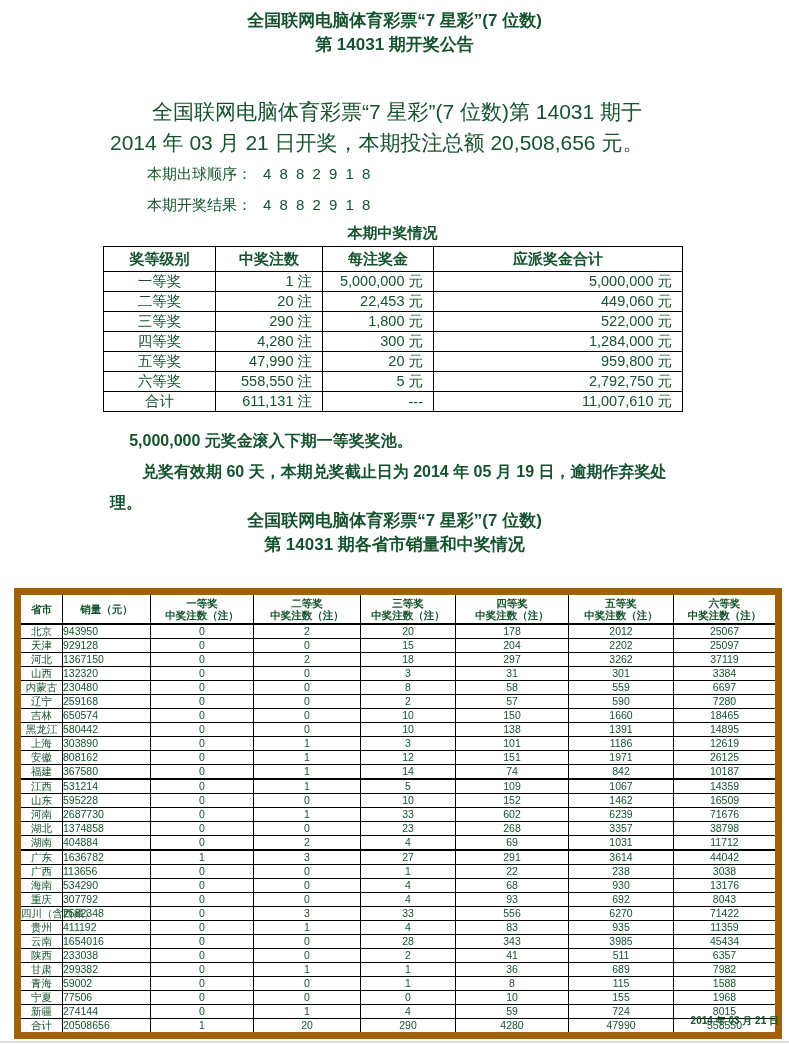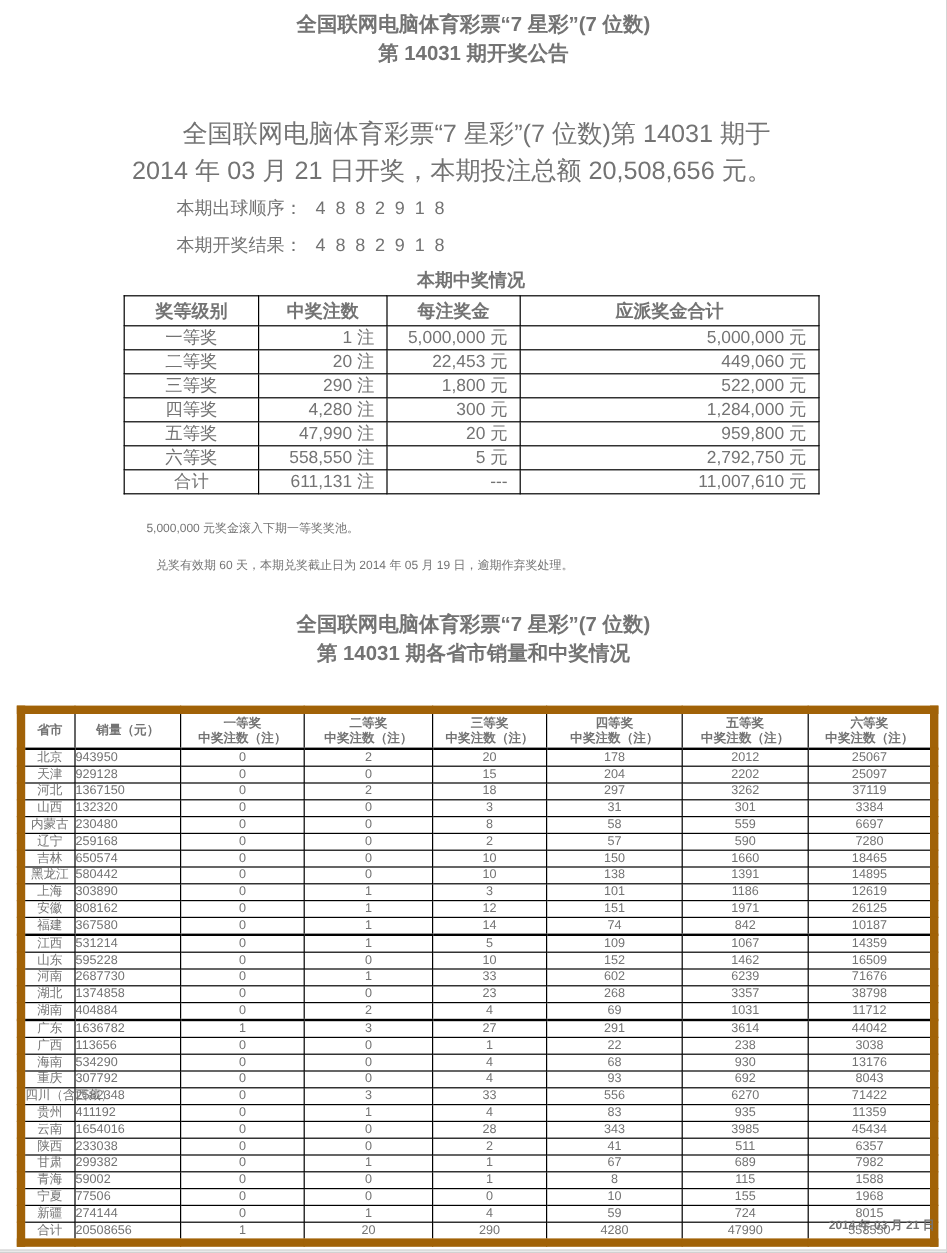--- a/index.html
+++ b/index.html
@@ -2,21 +2,21 @@
 <html><head>
 <meta charset="utf-8">
 <style>
   * { box-sizing: border-box; margin: 0; padding: 0; }
   html, body { background: #888; }
   .page {
     position: relative;
     width: 789px; height: 1044px;
     margin: 0 auto;
     background: #ffffff;
-    color: #737373;
+    color: #14532d;
     font-family: "Liberation Sans", "DejaVu Sans", sans-serif;
     overflow: hidden;
   }
   .doc-title {
     position: absolute; left: 0; width: 100%;
     text-align: center; font-size: 17px; font-weight: bold; line-height: 24px;
   }
   #main-title { top: 9px; }
   #section2-title { top: 509px; }
   .intro {
@@ -34,21 +34,21 @@
   table { border-collapse: collapse; table-layout: fixed; }
   .prize-table {
     position: absolute; top: 246px; left: 103px; width: 579px;
     font-size: 14.5px; border: 1.5px solid #000;
   }
   .prize-table th, .prize-table td { border: 1px solid #000; overflow: hidden; }
   .prize-table th { height: 25px; text-align: center; font-weight: bold; font-size: 15px; }
   .prize-table td { height: 20px; }
   .prize-table td.c1 { text-align: center; }
   .prize-table td.num { text-align: right; padding-right: 10px; }
-  .note { position: absolute; left: 110px; width: 584px; font-size: 10px; line-height: 31px; }
+  .note { position: absolute; left: 110px; width: 584px; font-size: 16px; line-height: 31px; font-weight: bold; }
   #rollover-note { top: 425px; text-indent: 1.2em; }
   #redeem-note { top: 456px; width: 572px; text-indent: 2em; }
   .sales-table {
     position: absolute; top: 588px; left: 14px; width: 761px;
     font-size: 10.5px; border: 7px solid #a16207;
   }
   .sales-table th, .sales-table td { border: 1px solid #000; }
   .sales-table thead th {
     font-weight: bold; text-align: center; line-height: 12px;
     padding: 2px 0; border-bottom: 2px solid #000; height: 28px;
@@ -474,21 +474,21 @@
           <td>511</td>
           <td>6357</td>
         </tr>
 
         <tr>
           <td class="prov">甘肃</td>
           <td class="sales">299382</td>
           <td>0</td>
           <td>1</td>
           <td>1</td>
-          <td>67</td>
+          <td>36</td>
           <td>689</td>
           <td>7982</td>
         </tr>
 
         <tr>
           <td class="prov">青海</td>
           <td class="sales">59002</td>
           <td>0</td>
           <td>0</td>
           <td>1</td>

